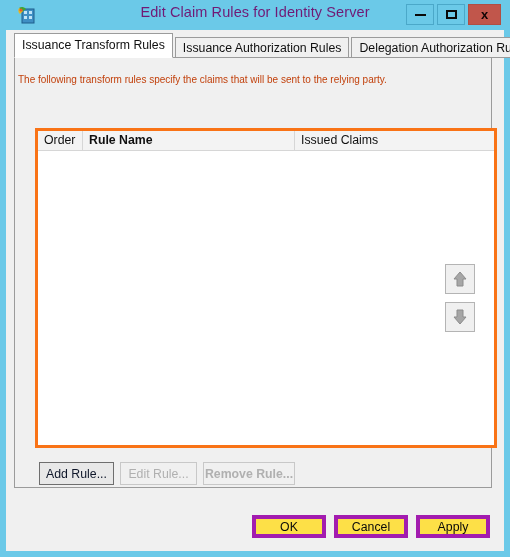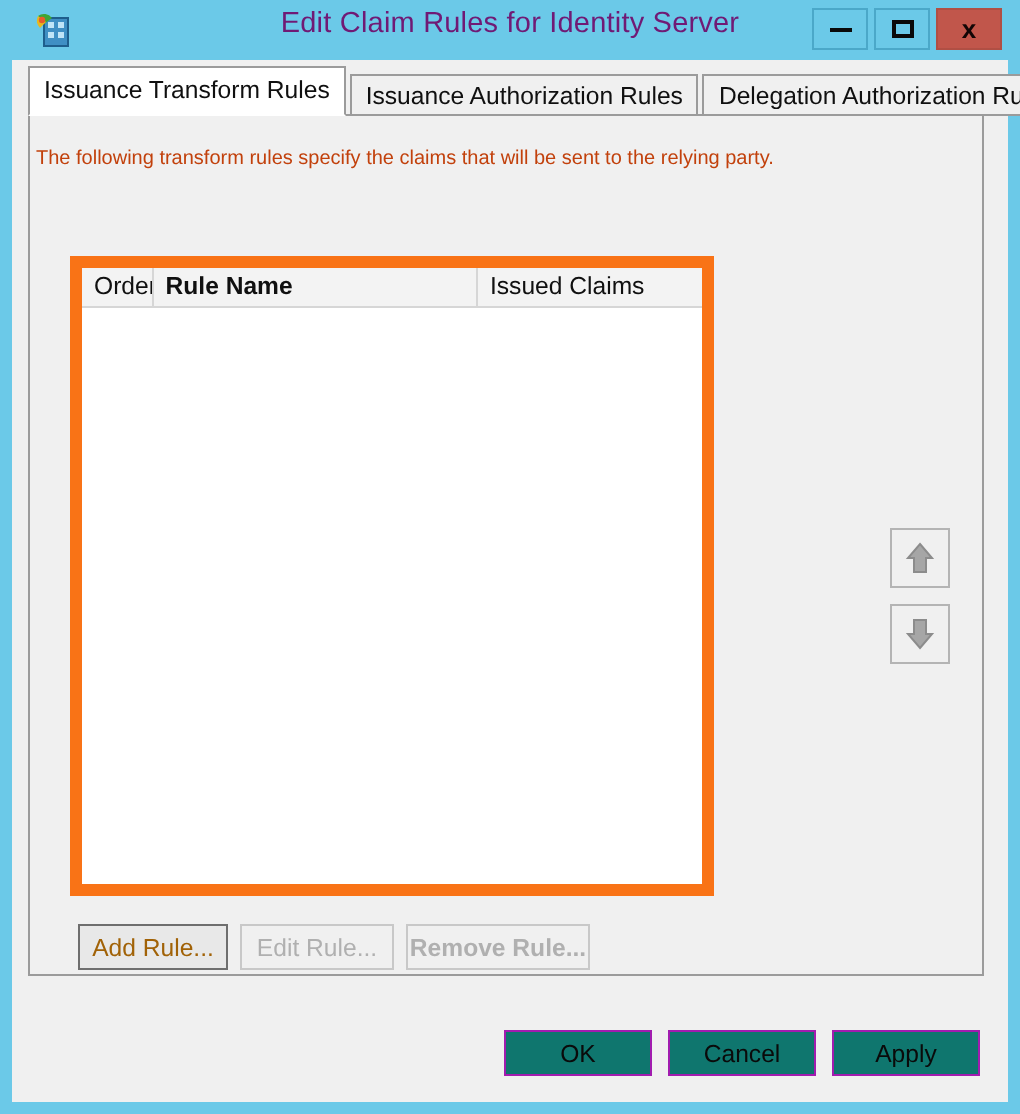--- a/index.html
+++ b/index.html
@@ -129,24 +129,24 @@
     position: absolute;
     left: 12px; top: 44px;
     font-size: 10px;
     color: #c2410c;
     white-space: nowrap;
   }
   
   #listview {
     position: absolute;
     left: 29px; top: 98px;
-    width: 322px;
+    width: 462px;
     height: 320px;
     background: #FFFFFF;
-    border: 6px solid #f97316;
+    border: 3px solid #f97316;
     box-sizing: border-box;
   }
   #list-header {
     position: absolute;
     left: 0; top: 0;
     width: 100%;
     height: 20px;
     background: #F3F3F3;
     border-bottom: 1px solid #D6D6D6;
     box-sizing: border-box;
@@ -195,40 +195,40 @@
     font-size: 12.3px;
     background: #E8E8E8;
     box-sizing: border-box;
     display: flex;
     align-items: center;
     justify-content: center;
     white-space: nowrap;
   }
   .rulebtn.enabled {
     border: 1px solid #6E6E6E;
-    color: #a16207;
+    color: #0f172a;
   }
   .rulebtn.disabled {
     border: 1px solid #C8C8C8;
     background: #F0F0F0;
     color: #B0B0B0;
   }
   #btn-addrule { left: 33px; width: 75px; }
   #btn-editrule { left: 114px; width: 77px; }
   #btn-removerule { left: 197px; width: 92px; font-weight: bold; }
   
   .dlgbtn {
     position: absolute;
     top: 485px;
     width: 74px;
     height: 23px;
     font-size: 12.3px;
     color: #0a0a0a;
-    background: #0f766e;
-    border: 1px solid #a21caf;
+    background: #fde047;
+    border: 4px solid #a21caf;
     box-sizing: border-box;
     display: flex;
     align-items: center;
     justify-content: center;
   }
   #btn-ok { left: 246px; }
   #btn-cancel { left: 328px; }
   #btn-apply { left: 410px; }
 </style>
 </head>

